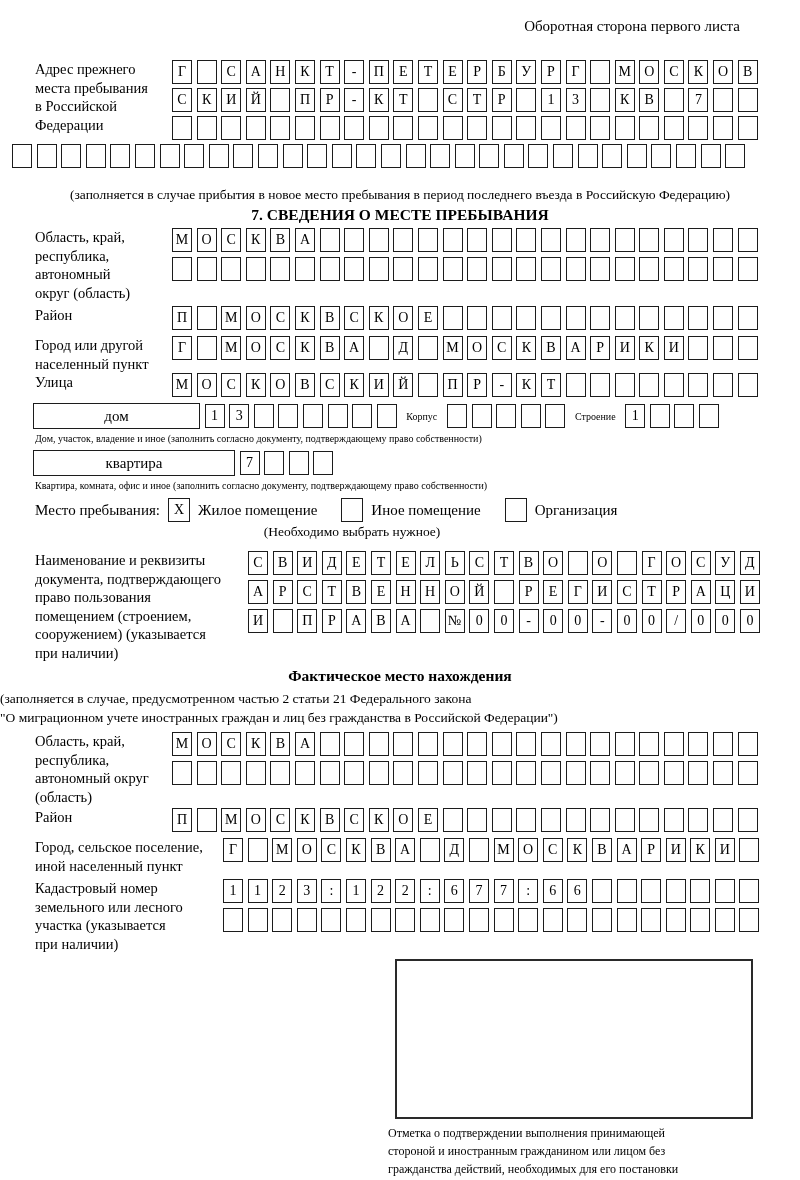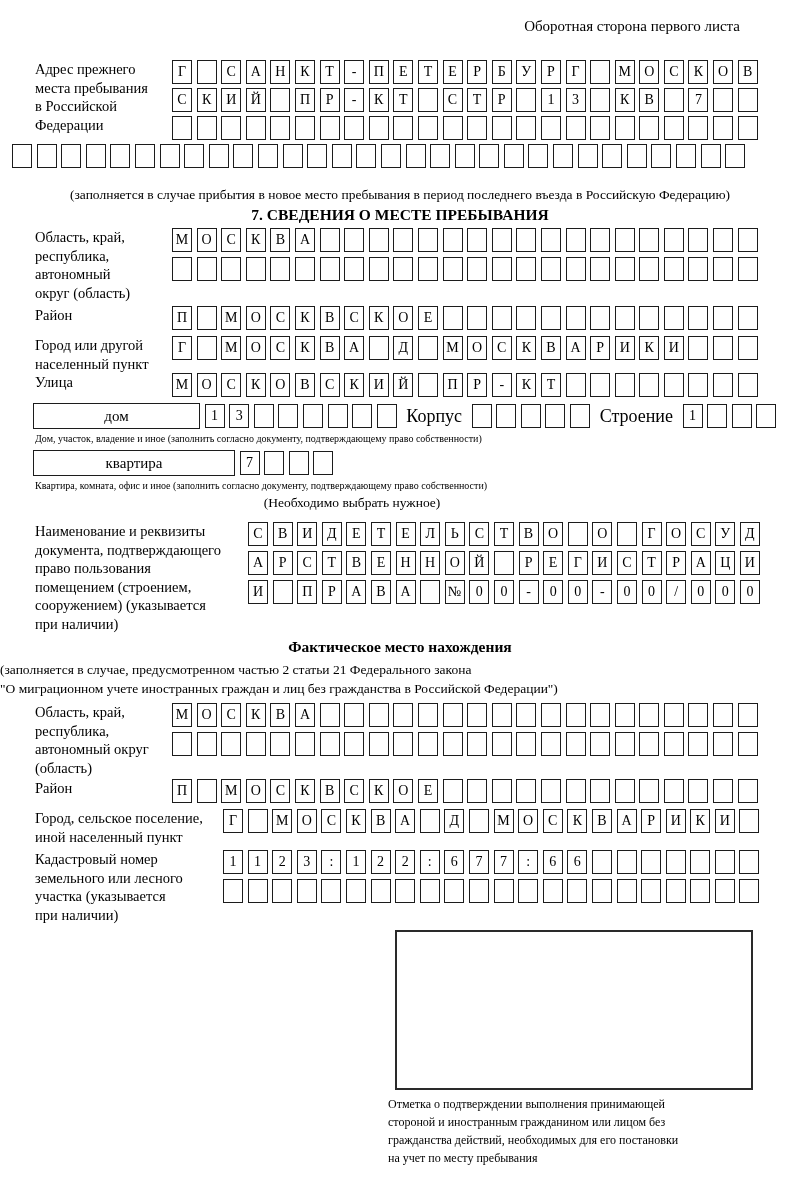--- a/index.html
+++ b/index.html
@@ -31,21 +31,21 @@
   .city{margin-top:2px;}
   .street{margin-top:0;}
   .houserow{display:flex;align-items:center;margin:2px 0 0 33px;gap:4.6px;}
   .widebox{
     box-sizing:border-box;height:26px;border:1.6px solid #1c1c1c;
     display:inline-flex;align-items:center;justify-content:center;font-size:15px;background:#fff;
   }
   .w-house{width:167px;}
   .w-apt{width:202px;}
   .cellgroup{display:inline-flex;gap:4.6px;}
-  .inlinelabel{margin:0 5px;font-size:18px;white-space:nowrap;}
+  .inlinelabel{margin:0 5px;font-size:10px;white-space:nowrap;}
   .capleft{margin:2px 0 0 35px;font-size:10px;line-height:15px;}
   .aptrow{display:flex;align-items:center;margin:4px 0 0 33px;gap:4.6px;}
   .chkrow{display:flex;align-items:center;margin:5px 0 0 35px;}
   .chklabel{margin-right:8px;white-space:nowrap;}
   .cbox{
     box-sizing:border-box;width:22px;height:24px;border:1.6px solid #1c1c1c;
     display:inline-flex;align-items:center;justify-content:center;font-size:14px;margin-left:10px;background:#fff;
   }
   .optlabel{margin-left:8px;margin-right:14px;white-space:nowrap;}
   .note{width:704px;text-align:center;font-size:13.5px;margin-top:2px;line-height:15px;}
@@ -384,20 +384,29 @@
     <span class="widebox w-apt">квартира</span>
     <span class="cellgroup">
         <span class="box">7</span>
         <span class="box"></span>
         <span class="box"></span>
         <span class="box"></span>
       </span>
   </div>
   <div class="capleft">Квартира, комната, офис и иное (заполнить согласно документу, подтверждающему право собственности)</div>
 
+  <div class="chkrow">
+    <span class="chklabel">Место пребывания:</span>
+    <span class="cbox" style="margin-left:0">X</span>
+    <span class="optlabel">Жилое помещение</span>
+    <span class="cbox"></span>
+    <span class="optlabel">Иное помещение</span>
+    <span class="cbox"></span>
+    <span class="optlabel">Организация</span>
+  </div>
   <div class="note">(Необходимо выбрать нужное)</div>
 
   <div class="labeled docblock">
     <div class="labcol wide">Наименование и реквизиты
 документа, подтверждающего
 право пользования
 помещением (строением,
 сооружением) (указывается
 при наличии)</div>
     <div class="rows">

